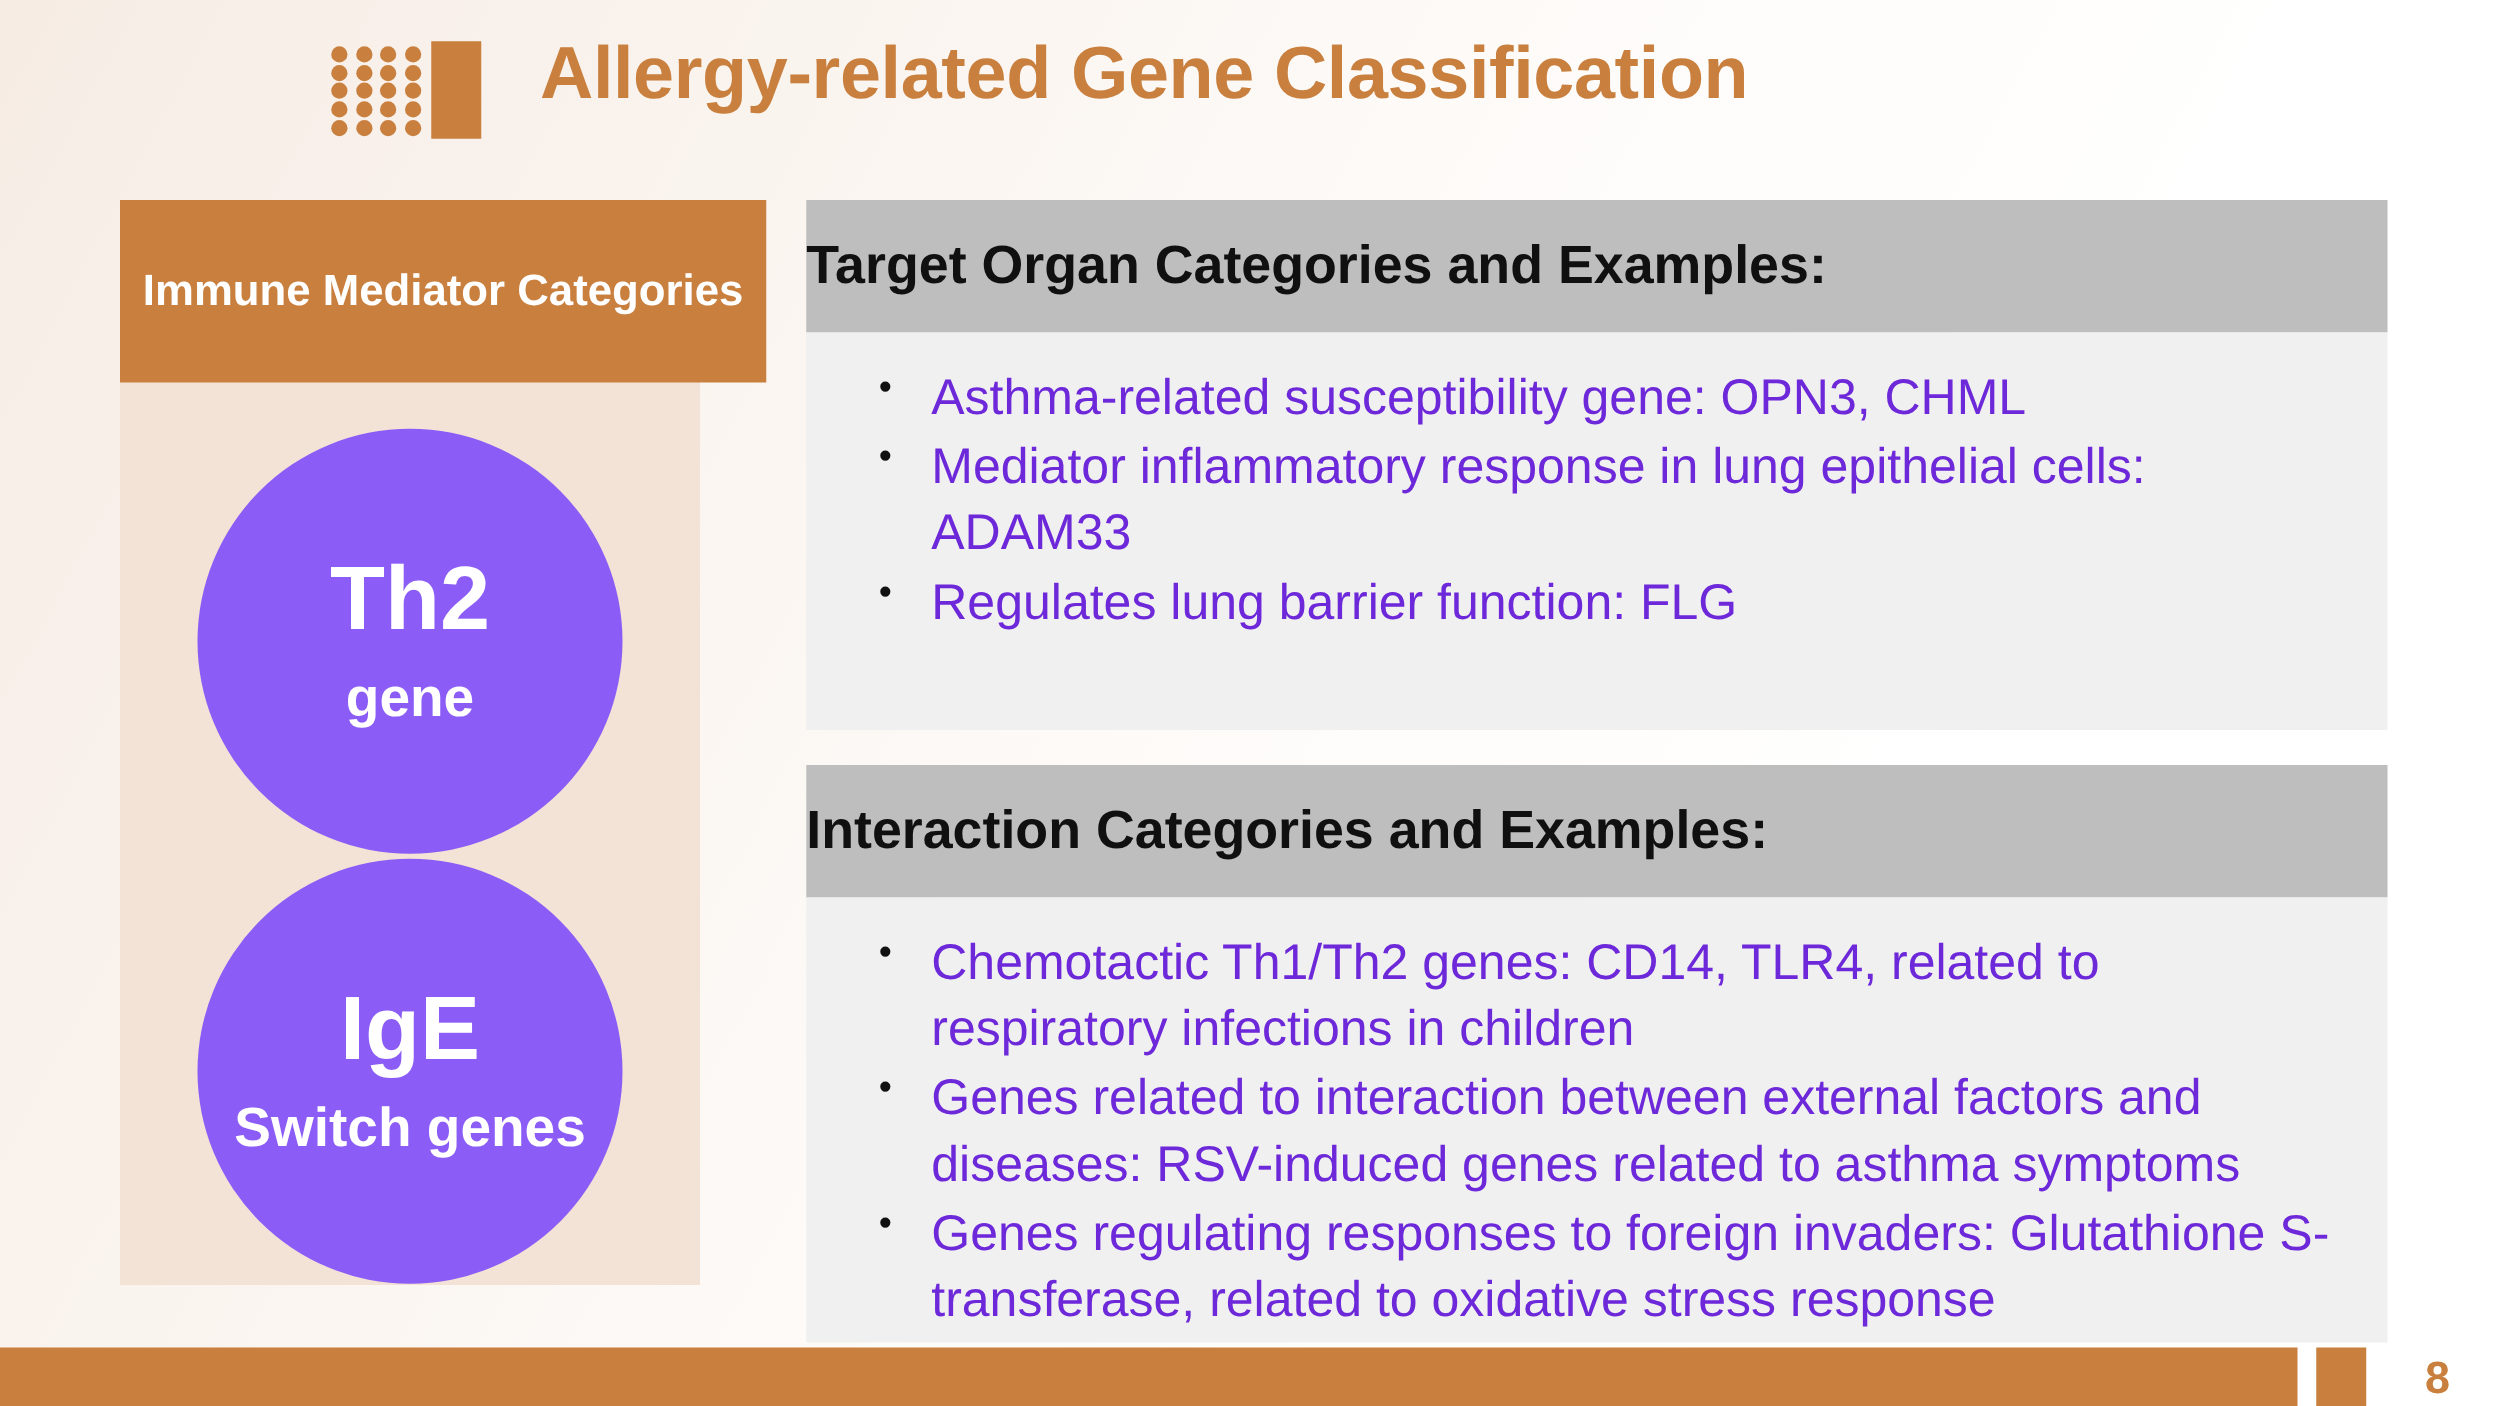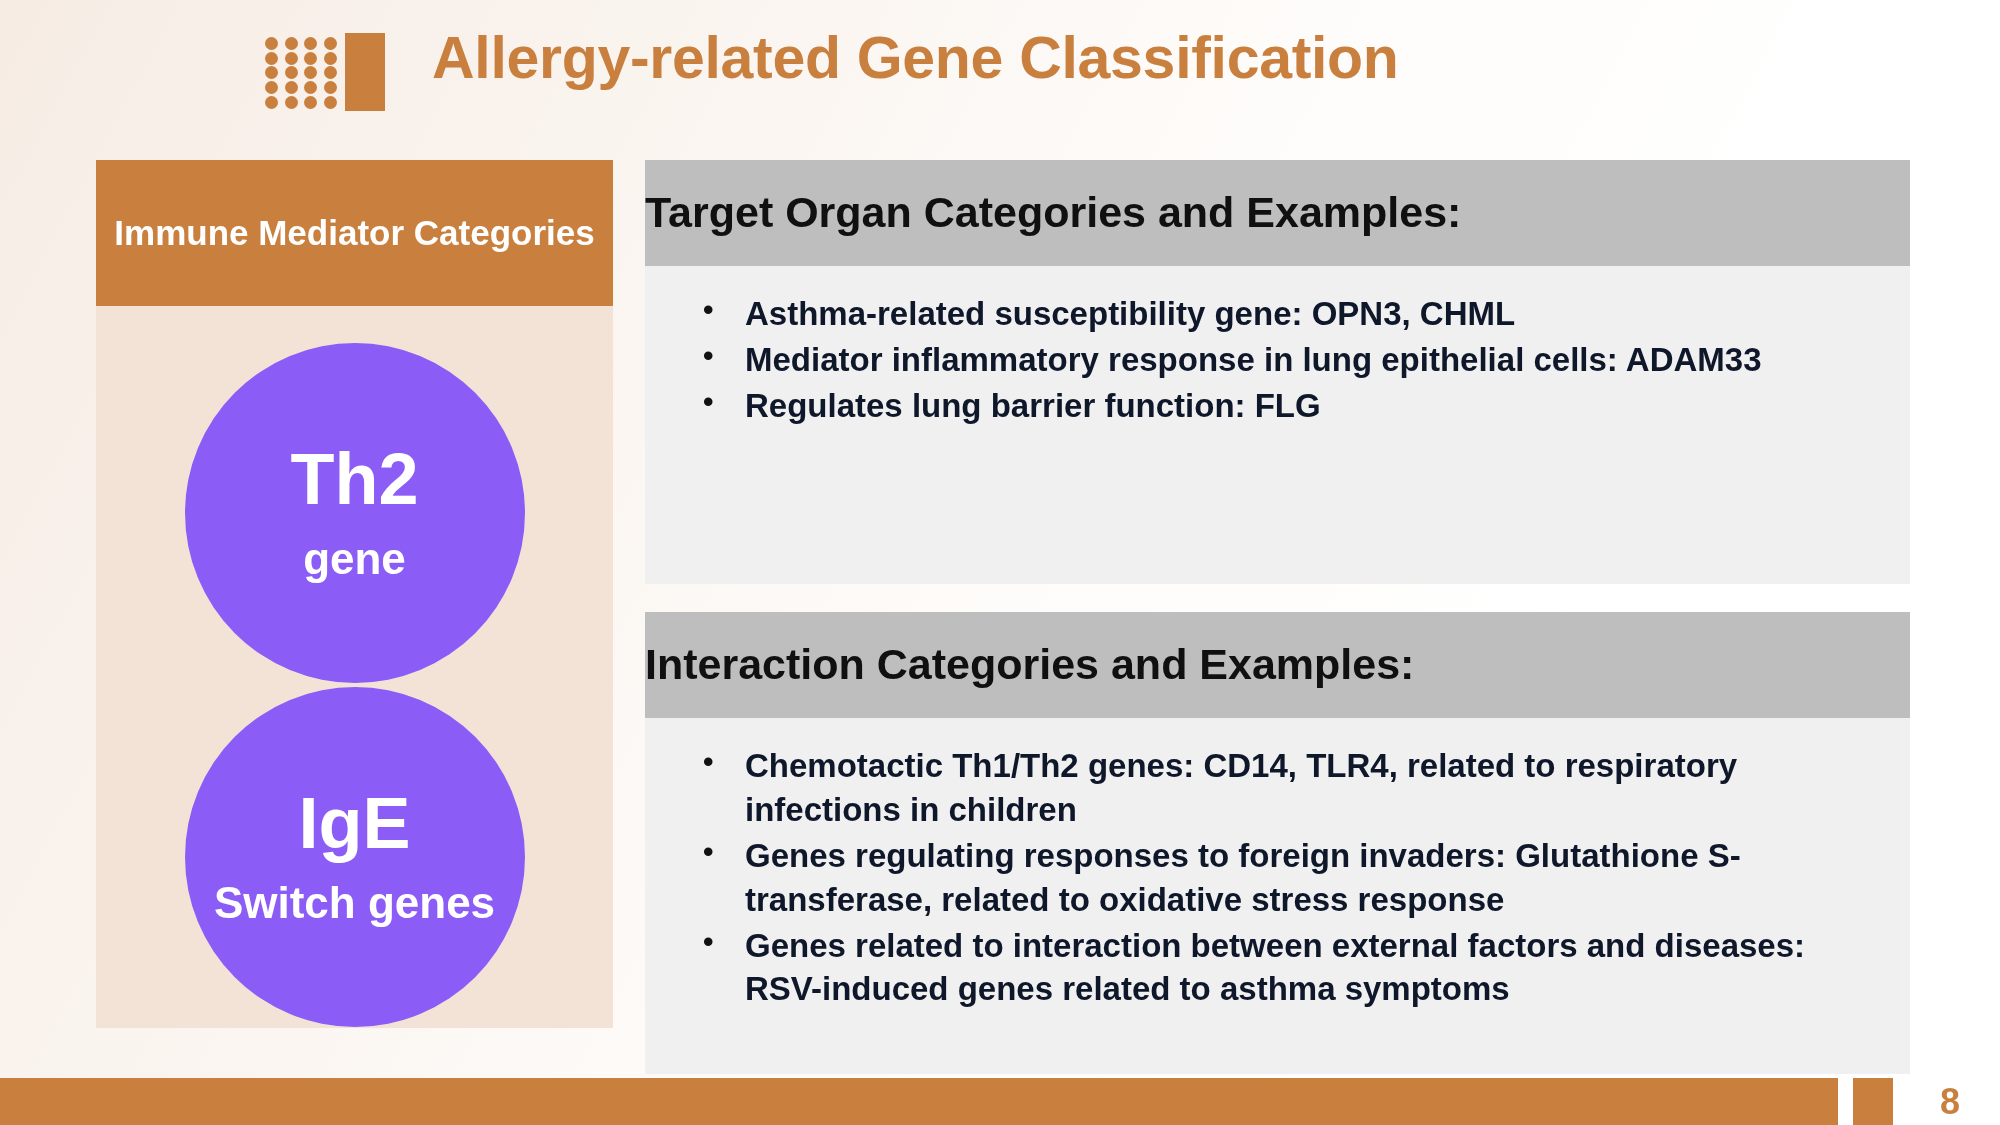--- a/index.html
+++ b/index.html
@@ -71,21 +71,21 @@
     letter-spacing: -0.3px;
     white-space: nowrap;
     line-height: 1.25;
   }
 
   
   #left-panel {
     position: absolute;
     left: 96px;
     top: 160px;
-    width: 517px;
+    width: 464px;
     height: 868px;
     background: #f3e3d7;
   }
 
   #left-panel-header {
     position: absolute;
     left: 0;
     top: 0;
     width: 517px;
     height: 146px;
@@ -173,23 +173,23 @@
   #panel-interaction .panel-body { height: 356px; }
 
   ul.bullets {
     list-style: none;
     margin: 0;
     padding: 0;
   }
   ul.bullets li {
     position: relative;
     padding-left: 58px;
-    font-size: 33px;
-    font-weight: bold;
-    color: #0f172a;
+    font-size: 40px;
+    font-weight: normal;
+    color: #6d28d9;
     line-height: 1.33;
     margin-bottom: 2px;
   }
   ul.bullets li::before {
     content: "\2022";
     position: absolute;
     left: 16px;
     top: -2px;
     font-size: 30px;
     color: #111111;
@@ -297,22 +297,22 @@
     </div>
   </div>
 
   <div class="content-panel" id="panel-interaction">
     <div class="panel-header">
       <div class="hdr-text">Interaction Categories and Examples:</div>
     </div>
     <div class="panel-body">
       <ul class="bullets">
         <li>Chemotactic Th1/Th2 genes: CD14, TLR4, related to respiratory infections in children</li>
+        <li>Genes related to interaction between external factors and diseases: RSV-induced genes related to asthma symptoms</li>
         <li>Genes regulating responses to foreign invaders: Glutathione S-transferase, related to oxidative stress response</li>
-        <li>Genes related to interaction between external factors and diseases: RSV-induced genes related to asthma symptoms</li>
       </ul>
     </div>
   </div>
 
 
   <div id="bottom-bar-main"></div>
   <div id="bottom-bar-block"></div>
   <div id="page-number">8</div>
 
 </div>

